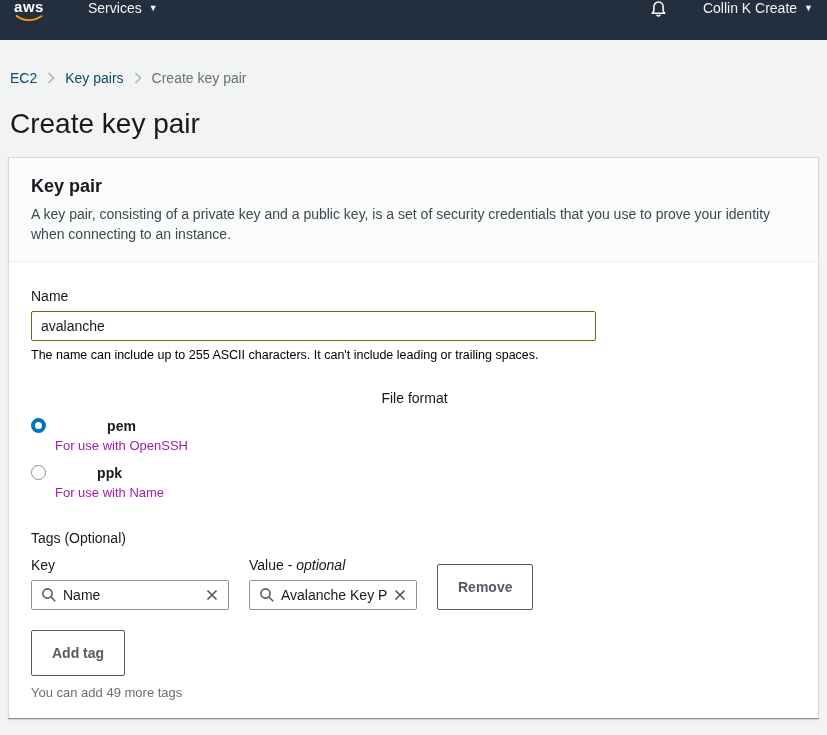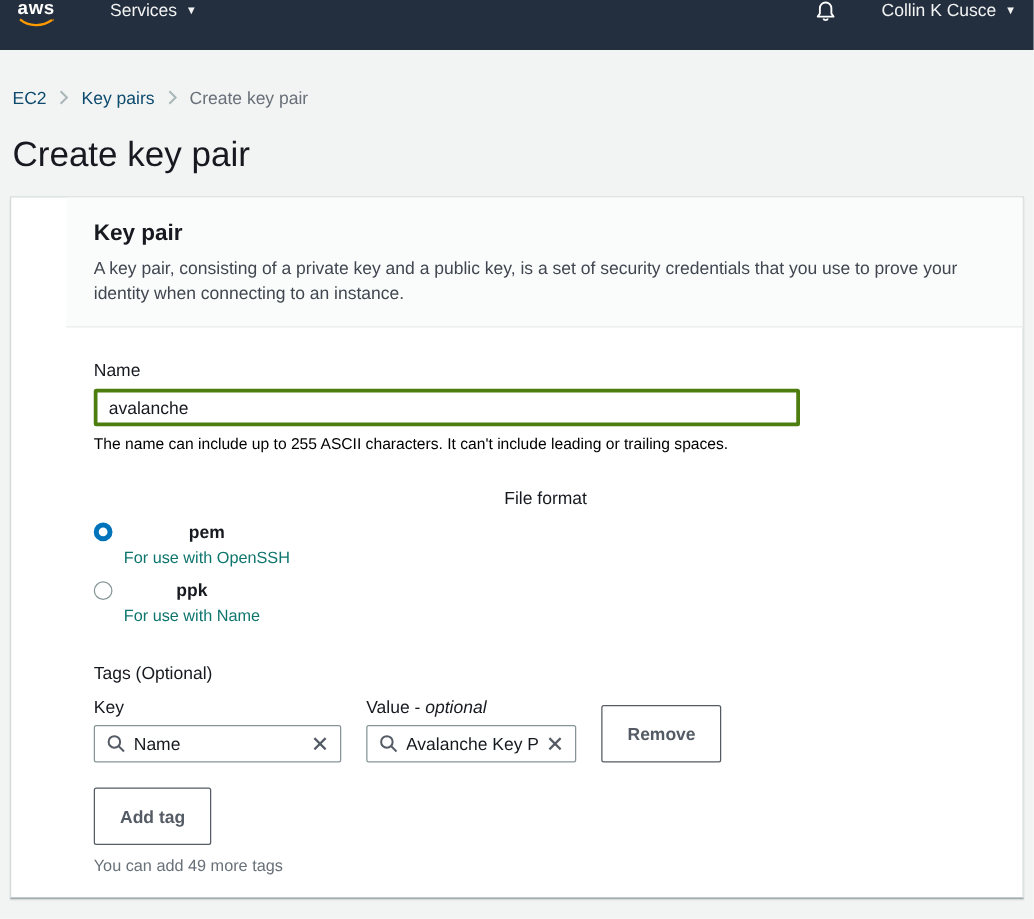--- a/index.html
+++ b/index.html
@@ -74,21 +74,20 @@
     margin: 22px 0 17px 10px;
   }
 
   
   .panel {
     margin: 0 8px;
     background: #fff;
     border: 1px solid #d5dbdb;
     border-bottom-color: #879596;
     box-shadow: 0 1px 1px 0 rgba(0,28,36,.15);
-    padding-left: 44px;
   }
   .panel-header {
     padding: 18px 20px 16px 22px;
     background: #fafbfb;
     border-bottom: 1px solid #eaeded;
   }
   .panel-title { font-size: 18px; font-weight: 700; margin-bottom: 7px; }
   .panel-desc {
     font-size: 14px;
     color: #414750;
@@ -96,21 +95,21 @@
     max-width: 762px;
   }
   .panel-body { padding: 26px 20px 18px 22px; }
 
   .field-label { font-size: 14px; color: #16191f; display: block; }
   .text-input {
     display: block;
     margin-top: 7px;
     width: 565px;
     height: 30px;
-    border: 3px solid #4d7c0f;
+    border: 1px solid #4d7c0f;
     border-radius: 2px;
     padding: 0 9px;
     font-family: "Liberation Sans", sans-serif;
     font-size: 14px;
     color: #16191f;
     background: #fff;
   }
   .helper-text { margin-top: 7px; font-size: 12.5px; color: #000000; }
 
   
@@ -120,21 +119,21 @@
     width: 15px; height: 15px;
     border-radius: 50%;
     background: #fff;
     flex: 0 0 auto;
     margin-top: 1px;
   }
   .radio-circle.selected { border: 4.5px solid #0073bb; }
   .radio-circle.unselected { border: 1px solid #879596; }
   .radio-texts { margin-left: 9px; }
   .radio-label { font-size: 14px; font-weight: 700; color: #16191f; line-height: 17px; }
-  .radio-desc { font-size: 13px; color: #0f766e; margin-top: 3px; }
+  .radio-desc { font-size: 13px; color: #a21caf; margin-top: 3px; }
 
   
   .tags-section { margin-top: 30px; }
   .tag-row {
     display: flex;
     align-items: flex-end;
     gap: 20px;
     margin-top: 11px;
   }
   .tag-col-label { font-size: 14px; color: #16191f; margin-bottom: 7px; display: block; }
@@ -226,21 +225,21 @@
     <span class="caret">▼</span>
   </div>
   <div class="topnav-spacer"></div>
   <div class="bell-btn">
     <svg width="17" height="18" viewBox="0 0 17 18">
       <path d="M8.5 2 a4.6 4.6 0 0 0 -4.6 4.6 v4.2 l-1.7 2.5 h12.6 l-1.7 -2.5 v-4.2 a4.6 4.6 0 0 0 -4.6 -4.6 z" fill="none" stroke="#ffffff" stroke-width="1.5" stroke-linejoin="round"></path>
       <path d="M6.7 14.8 a1.9 1.9 0 0 0 3.6 0" fill="none" stroke="#ffffff" stroke-width="1.5"></path>
     </svg>
   </div>
   <div class="nav-item user-menu">
-    <span>Collin K Cusce</span>
+    <span>Collin K Create</span>
     <span class="caret">▼</span>
   </div>
 </header>
 
 <nav class="breadcrumb">
   <a>EC2</a>
   <span class="crumb-sep">
     <svg width="8" height="12" viewBox="0 0 8 12">
         <polyline points="1.5,1 6.5,6 1.5,11" fill="none" stroke="#aab7b8" stroke-width="1.6"></polyline>
       </svg>

